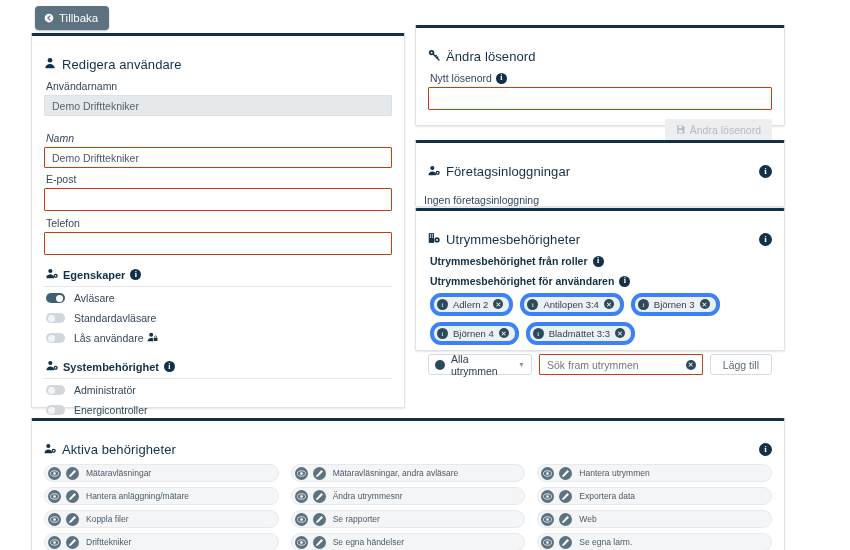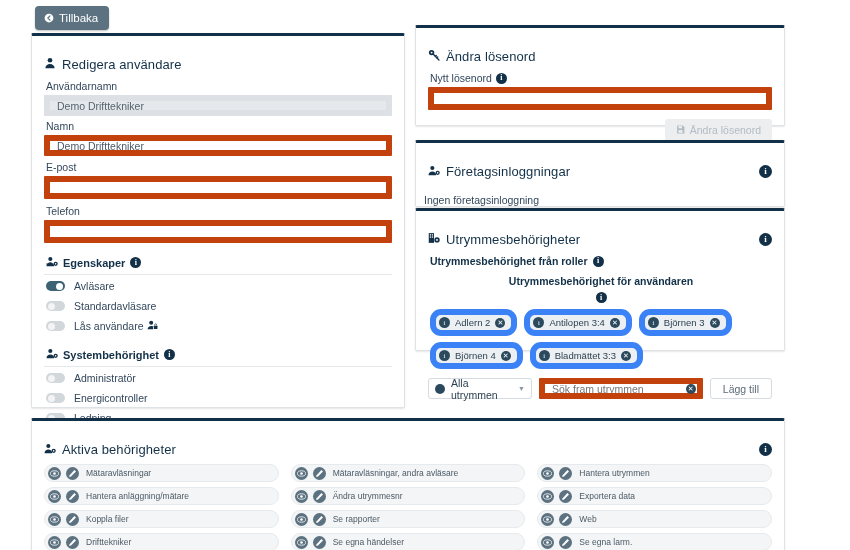--- a/index.html
+++ b/index.html
@@ -50,21 +50,21 @@
     background:#123047; color:#fff;
     font-size:8px; font-weight:bold; font-family:"Liberation Serif", serif;
     line-height:1; vertical-align:middle;
   }
   .info.big { width:13px; height:13px; font-size:9px; }
 
   
   .fld-label { font-size:10.5px; color:#33475b; margin:0 0 3px 2px; }
   .fld {
     width:100%; height:21px;
-    border:6px solid #c2410c; border-radius:1px;
+    border:1px solid #c2410c; border-radius:1px;
     background:#fff; font-size:10.5px; color:#4a5a68;
     padding:0 7px; outline:none;
     font-family:"Liberation Sans", sans-serif;
   }
   .fld.disabled { background:#e6e9ec; border-color:#dde1e5; color:#55636e; }
   .fld.tall { height:23px; }
 
   
   .sec-head {
     display:flex; align-items:center; gap:5px;
@@ -97,22 +97,22 @@
   .btn-outline {
     display:inline-flex; align-items:center; justify-content:center;
     background:#fff; color:#5c6b77;
     border:1px solid #d5dbe0; border-radius:3px;
     padding:0 12px; height:21px; font-size:10.5px; cursor:pointer;
   }
 
   
   .chips { display:flex; flex-wrap:wrap; gap:6px 7px; margin:6px 0 2px 2px; }
   .chip {
-    display:inline-flex; align-items:center; gap:5px;
-    background:#edf0f2; border:6px solid #3b82f6;
+    display:inline-flex; align-items:flex-start; gap:5px;
+    background:#edf0f2; border:4px solid #3b82f6;
     border-radius:11px; padding:2px 6px 2px 3px;
     font-size:9.5px; color:#2d4252;
   }
   .chip .dot {
     width:11px; height:11px; border-radius:50%; background:#2b4a5e;
     display:inline-flex; align-items:center; justify-content:center;
     color:#fff; font-size:6.5px; font-family:"Liberation Serif", serif;
   }
   .chip .x {
     width:10px; height:10px; border-radius:50%; background:#2b4a5e;
@@ -188,21 +188,21 @@
             <path d="M1.8 15c0-3.4 2.8-5.6 6.2-5.6s6.2 2.2 6.2 5.6z"></path>
           </svg>
       </span>
       <span class="ttl">Redigera användare</span>
     </div>
     <div class="panel-body">
 
       <div class="fld-label">Användarnamn</div>
       <input class="fld disabled" readonly="" value="Demo Drifttekniker" style="">
 
-      <div class="fld-label" style="margin-top:4px;">Namn</div>
+      <div class="fld-label" style="margin-top:16px;font-style:italic;">Namn</div>
       <input class="fld" value="Demo Drifttekniker" style="">
 
       <div class="fld-label" style="margin-top:5px;">E-post</div>
       <input class="fld tall" value="" style="">
 
       <div class="fld-label" style="margin-top:6px;">Telefon</div>
       <input class="fld tall" value="" style="">
 
       
       <div class="sec-head">
@@ -372,21 +372,21 @@
       </span>
       <span class="ttl">Utrymmesbehörigheter</span>
       <span class="spacer"></span>
       <span class="info big">i</span>
     </div>
     <div class="panel-body" style="padding-top:0;">
       <div style="display:flex;align-items:center;gap:5px;font-size:10.5px;color:#123047;font-weight:bold;margin:0 0 8px 2px;">
         <span>Utrymmesbehörighet från roller</span>
         <span class="info">i</span>
       </div>
-      <div style="display:flex;align-items:center;gap:5px;font-size:10.5px;color:#123047;font-weight:bold;margin:0 0 2px 2px;flex-direction:column;">
+      <div style="display:flex;align-items:center;gap:5px;font-size:10.5px;color:#123047;font-weight:bold;margin:0 0 2px 2px;">
         <span>Utrymmesbehörighet för användaren</span>
         <span class="info">i</span>
       </div>
 
       <div class="chips">
         <span class="chip">
           <span class="dot">i</span>
           <span>Adlern 2</span>
           <span class="x">✕</span>
         </span>

